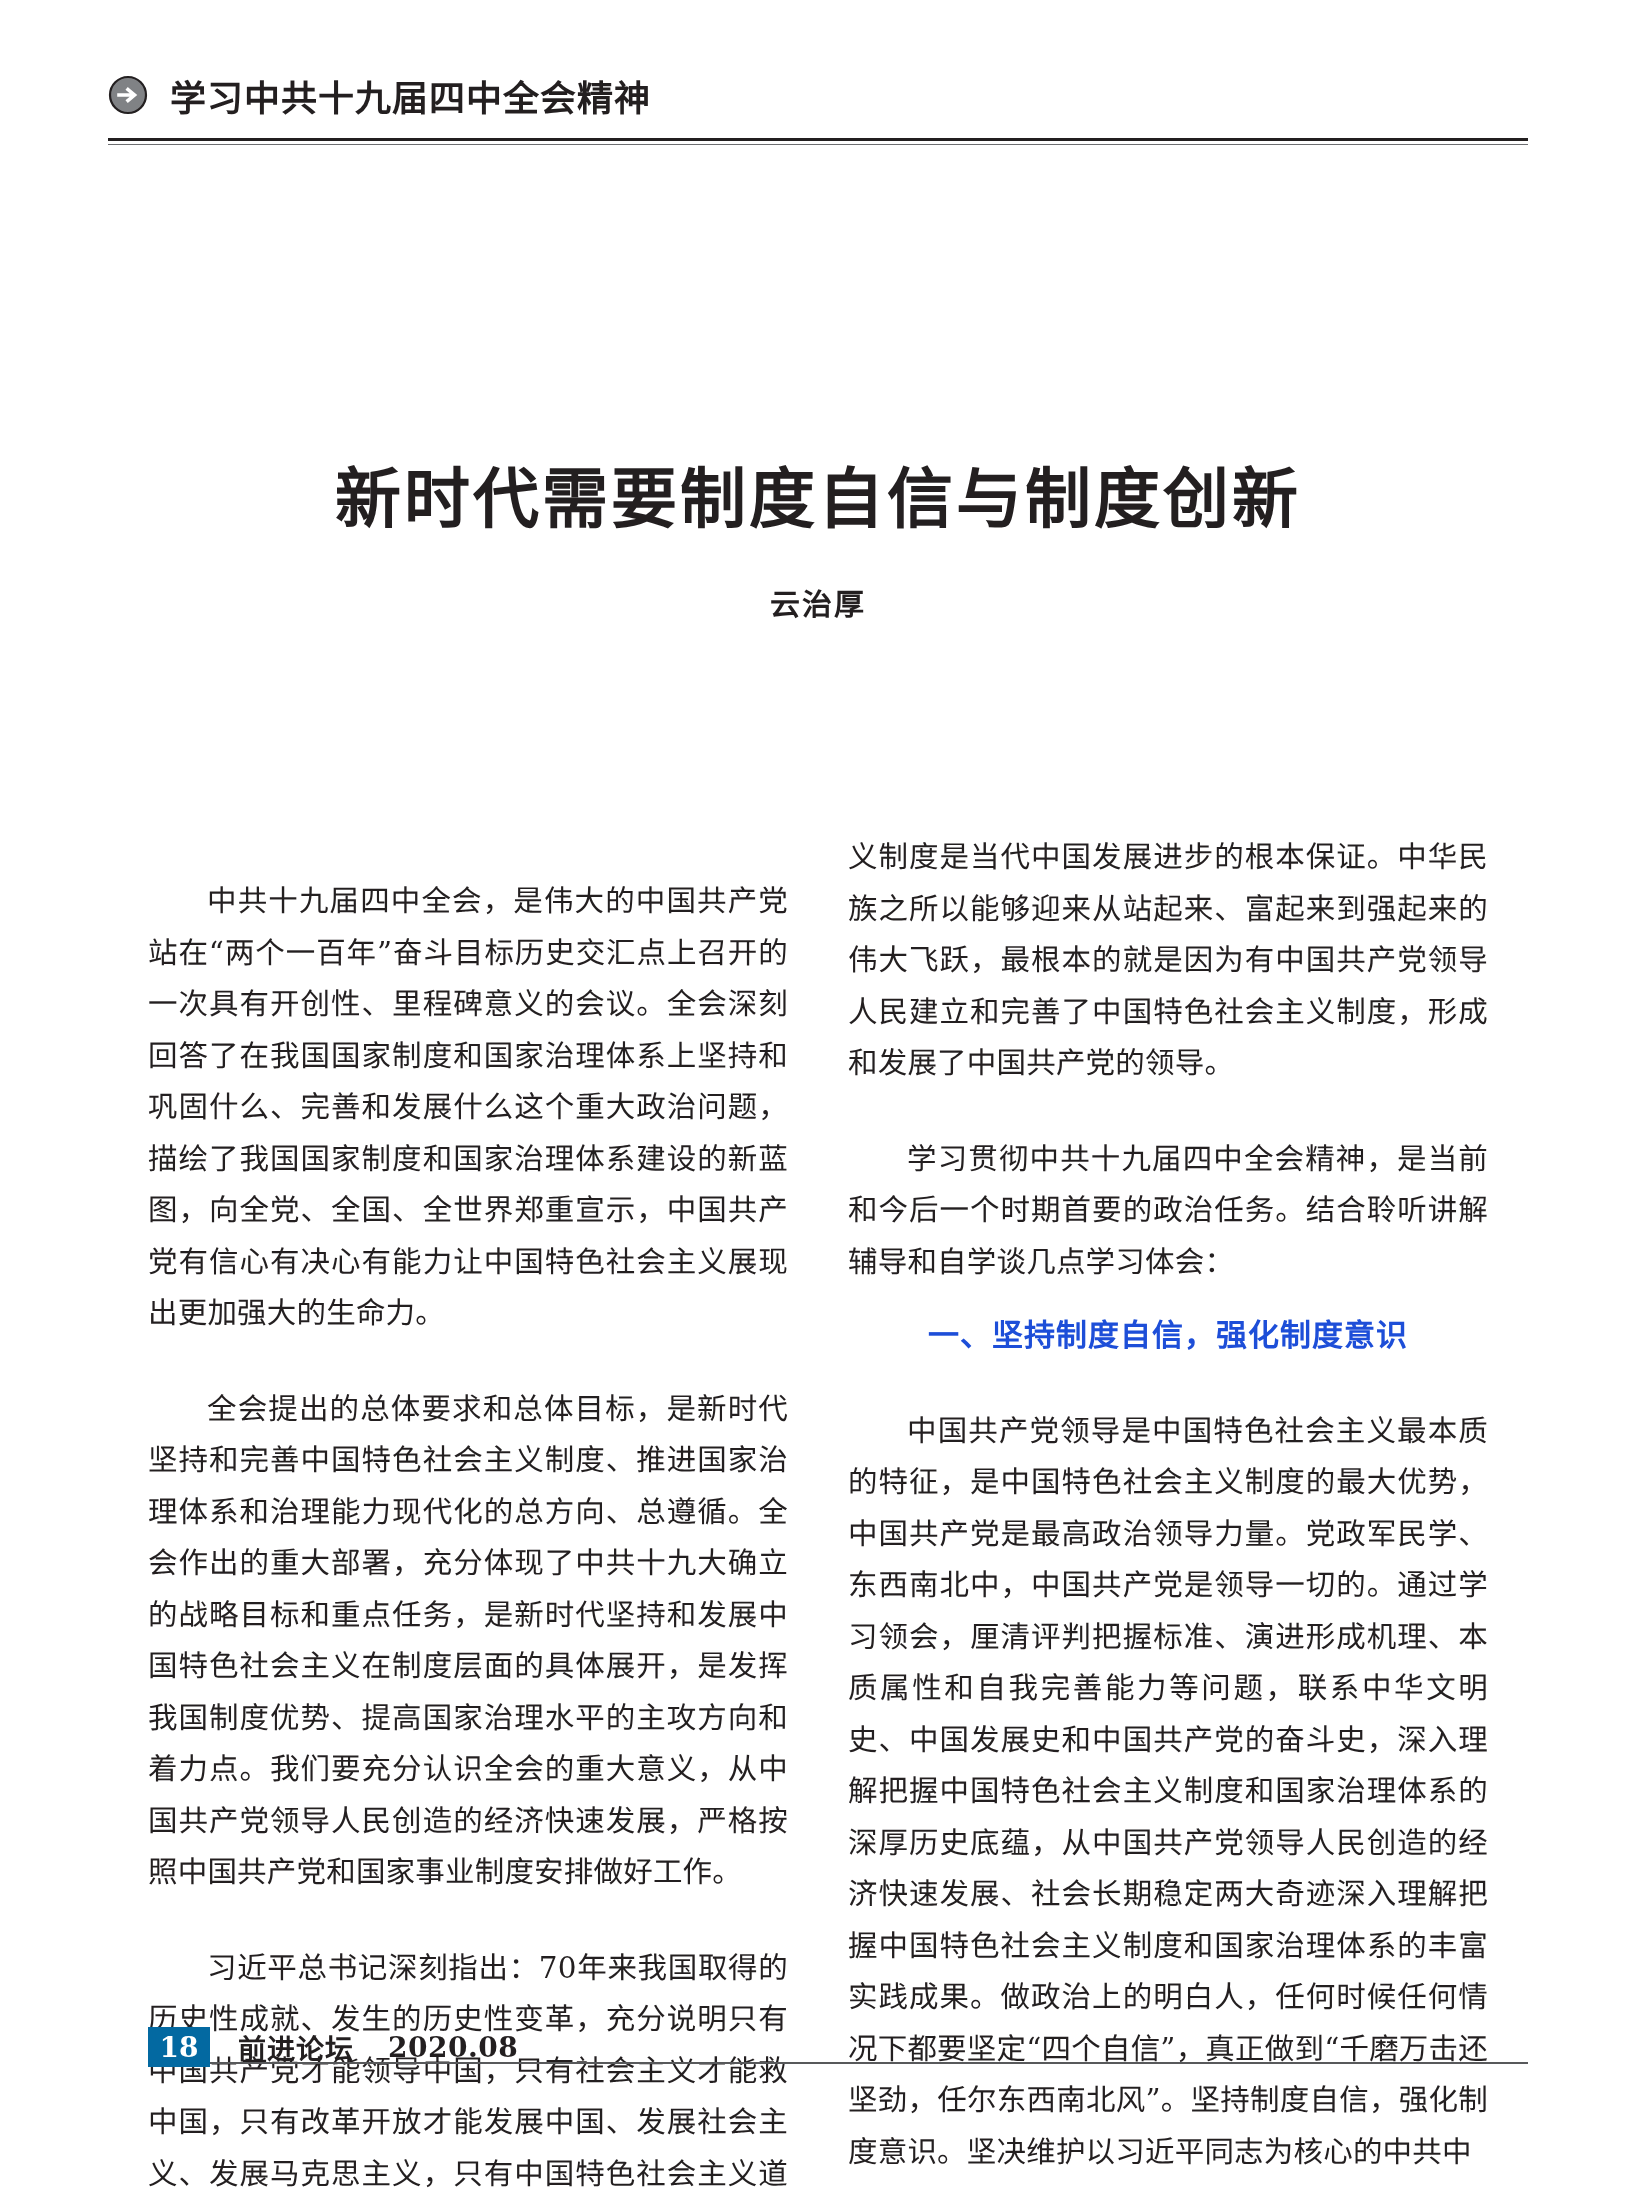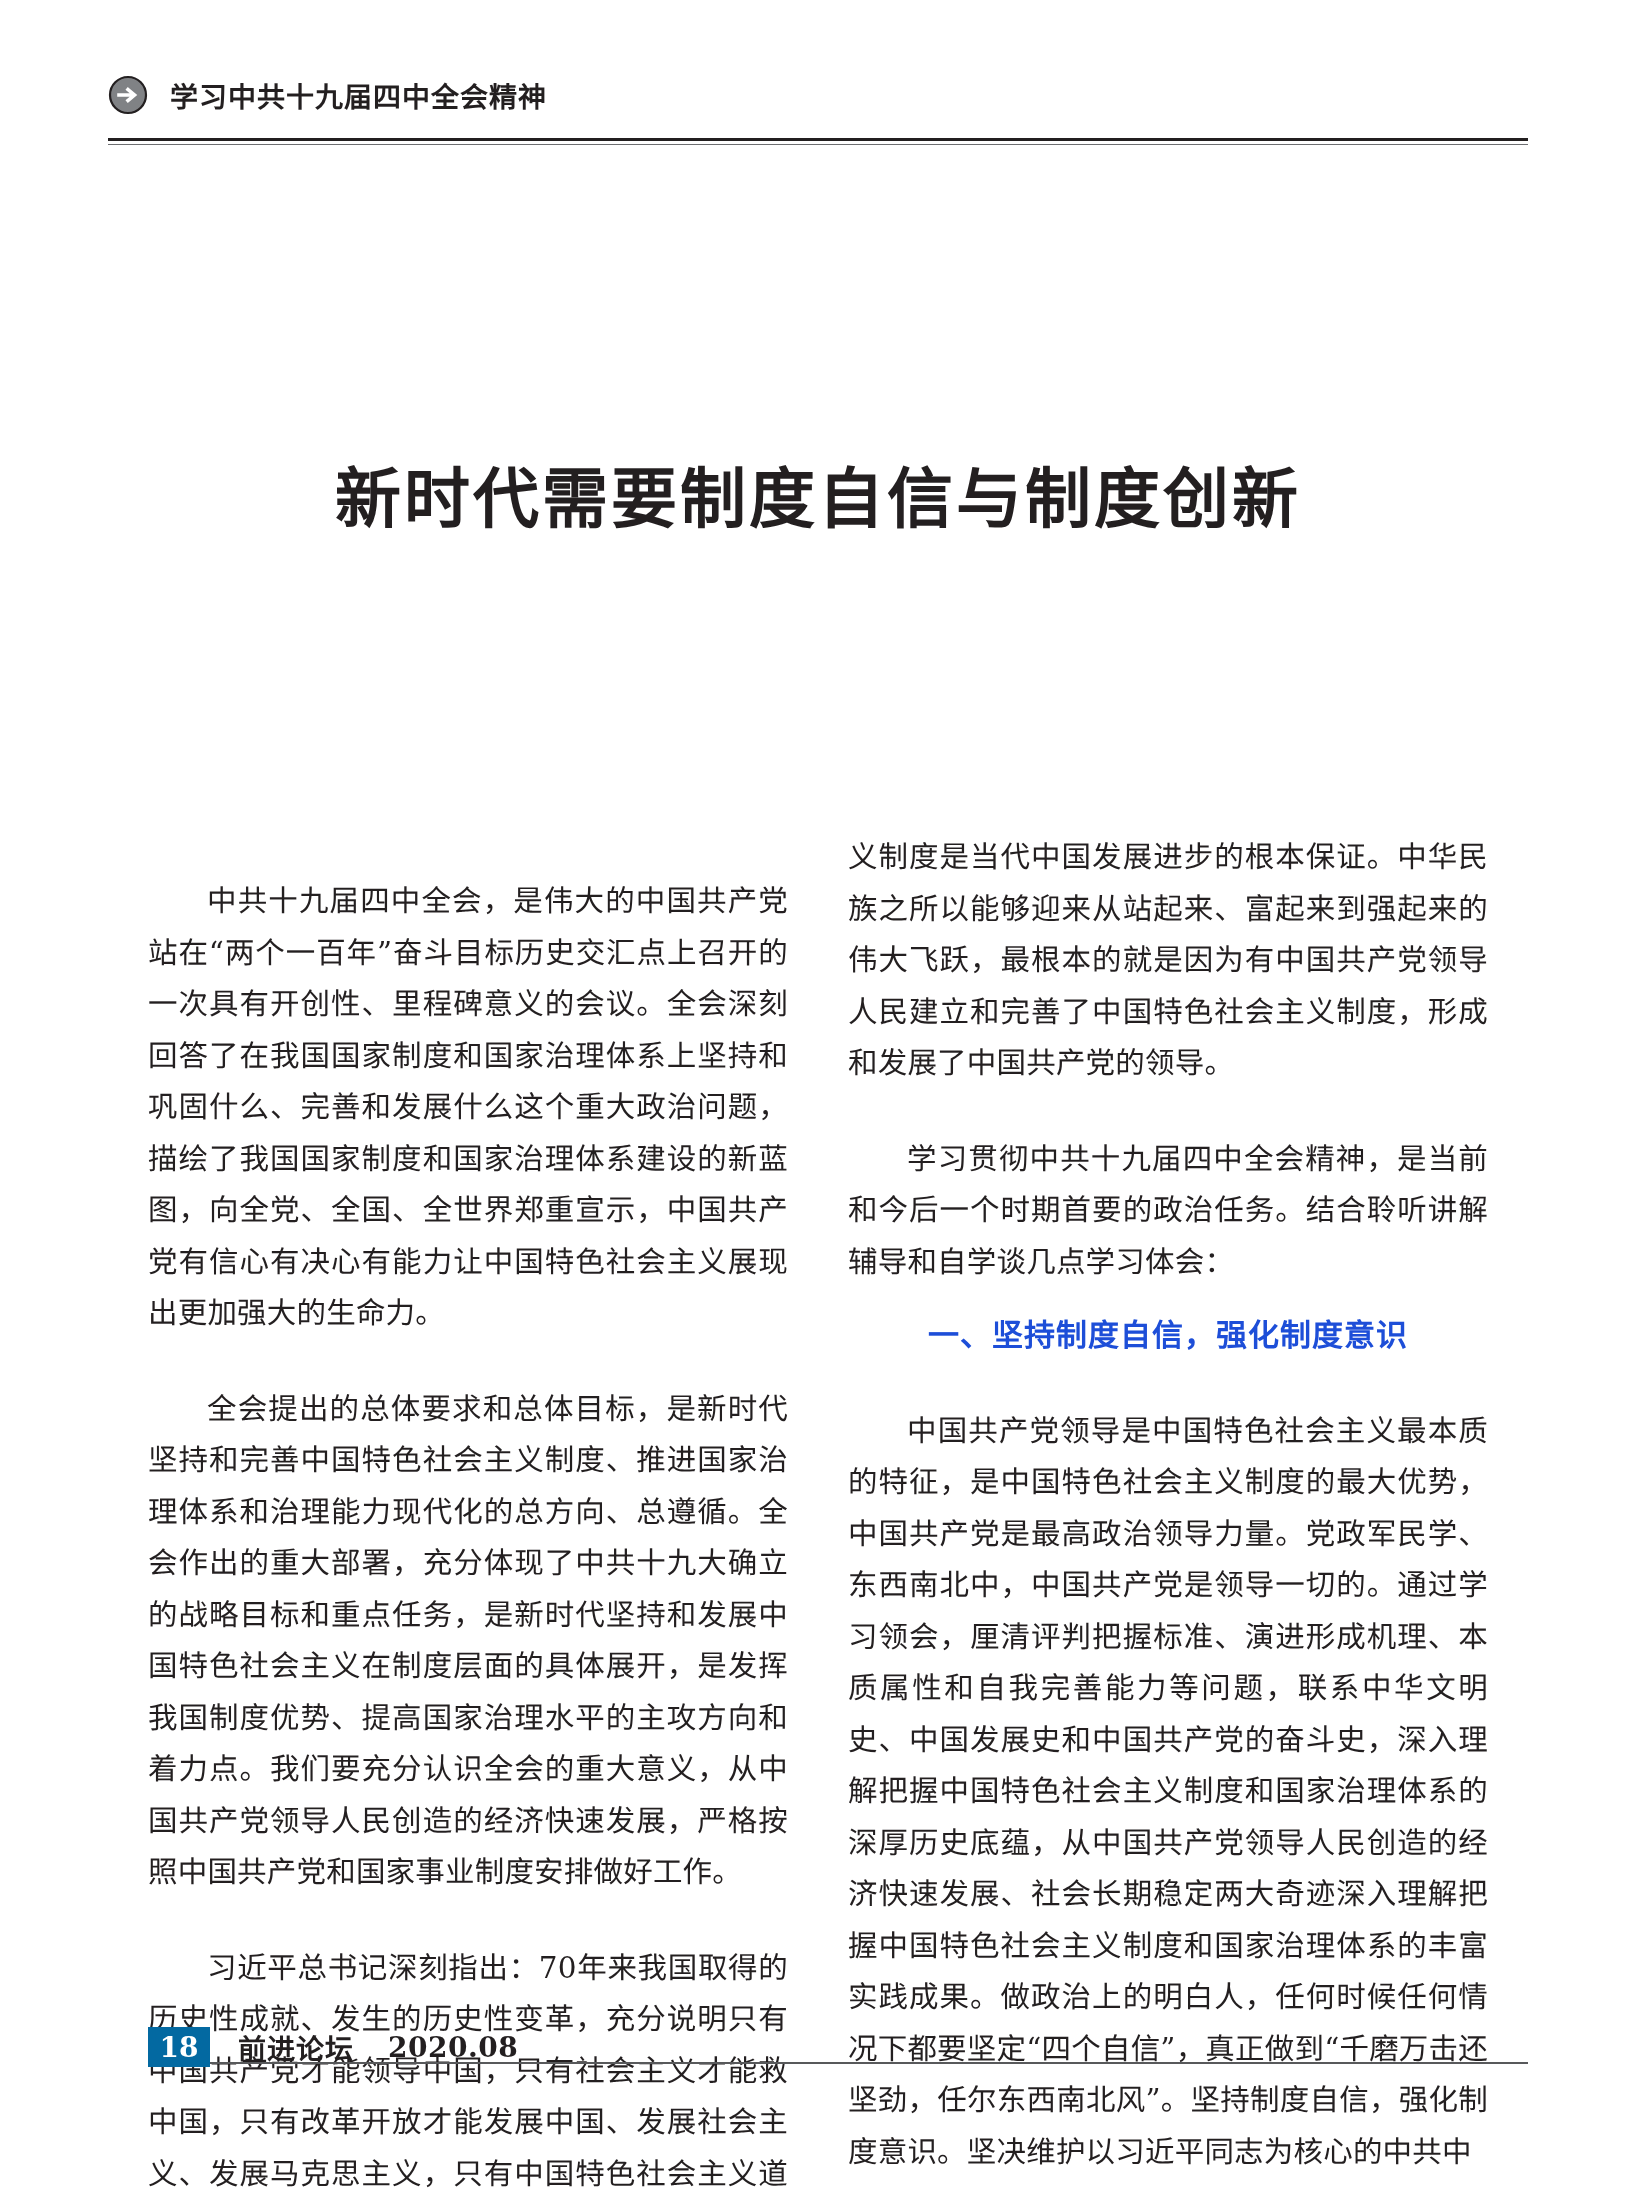--- a/index.html
+++ b/index.html
@@ -32,21 +32,21 @@
   }
   .runhead-icon {
     width: 40px;
     height: 40px;
     flex: 0 0 40px;
     margin-right: 22px;
   }
   .runhead-icon svg { display: block; }
   .runhead-title {
     font-family: "DejaVu Sans", "Liberation Sans", sans-serif;
-    font-size: 28px;
+    font-size: 36px;
     font-weight: 700;
     letter-spacing: 1px;
     color: #231f20;
     white-space: nowrap;
   }
   .runhead-rule {
     position: absolute;
     left: 108px;
     top: 138px;
     width: 1420px;
@@ -185,20 +185,21 @@
         <path d="M11 20 H24 M20 14.5 L26.5 20 L20 25.5" fill="none" stroke="#ffffff" stroke-width="3.6" stroke-linecap="square" stroke-linejoin="miter"></path>
       </svg>
     </span>
     <span class="runhead-title">学习中共十九届四中全会精神</span>
   </div>
   <div class="runhead-rule"></div>
   <div class="runhead-rule-thin"></div>
 
   <div class="title-block">
     <h1 class="article-title">新时代需要制度自信与制度创新</h1>
+    <div class="article-author">云治厚</div>
   </div>
 
   <div class="body-cols">
 
     <div class="col">
       <p class="indent">中共十九届四中全会，是伟大的中国共产党站在“两个一百年”奋斗目标历史交汇点上召开的一次具有开创性、里程碑意义的会议。全会深刻回答了在我国国家制度和国家治理体系上坚持和巩固什么、完善和发展什么这个重大政治问题，描绘了我国国家制度和国家治理体系建设的新蓝图，向全党、全国、全世界郑重宣示，中国共产党有信心有决心有能力让中国特色社会主义展现出更加强大的生命力。</p>
       <p class="indent">全会提出的总体要求和总体目标，是新时代坚持和完善中国特色社会主义制度、推进国家治理体系和治理能力现代化的总方向、总遵循。全会作出的重大部署，充分体现了中共十九大确立的战略目标和重点任务，是新时代坚持和发展中国特色社会主义在制度层面的具体展开，是发挥我国制度优势、提高国家治理水平的主攻方向和着力点。我们要充分认识全会的重大意义，从中国共产党领导人民创造的经济快速发展，严格按照中国共产党和国家事业制度安排做好工作。</p>
       <p class="indent">习近平总书记深刻指出：70年来我国取得的历史性成就、发生的历史性变革，充分说明只有中国共产党才能领导中国，只有社会主义才能救中国，只有改革开放才能发展中国、发展社会主义、发展马克思主义，只有中国特色社会主义道路才能引领中国走向繁荣富强。中国特色社会主</p>
     </div>
 

